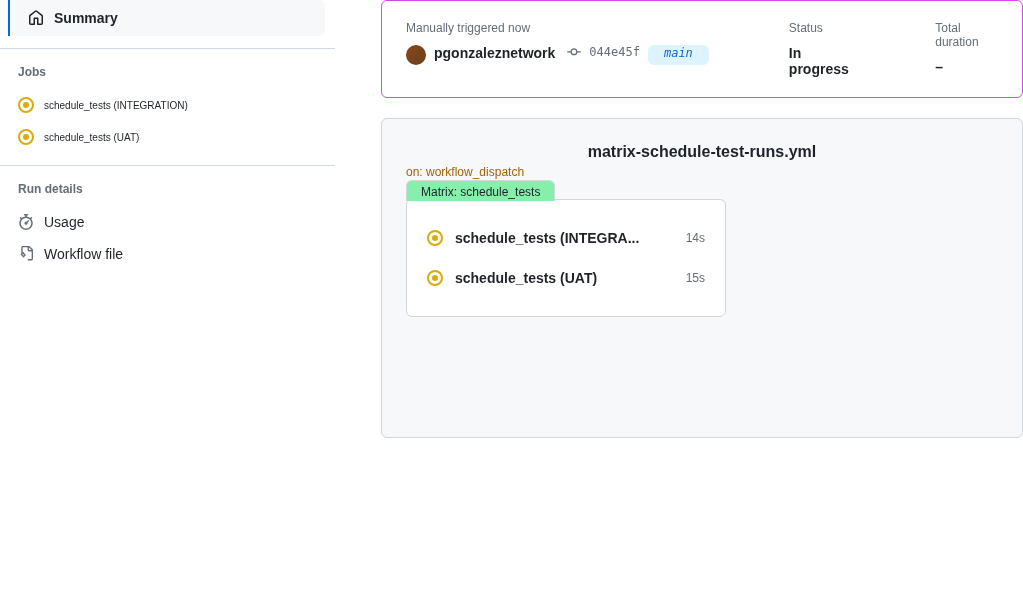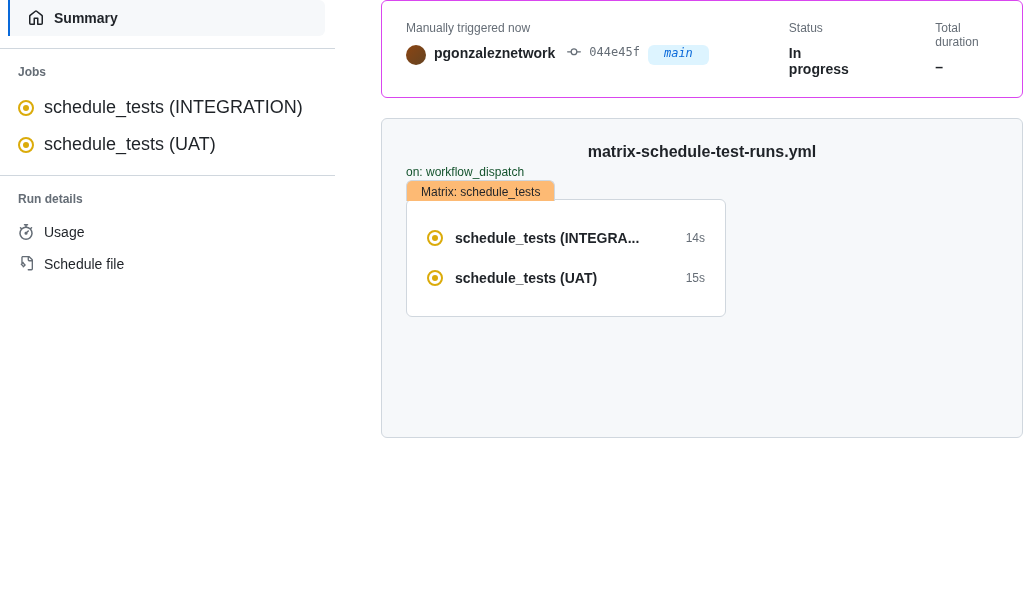--- a/index.html
+++ b/index.html
@@ -129,21 +129,21 @@
       padding: 0 18px 10px 18px;
     }
     .job-item {
       display: flex;
       align-items: center;
       gap: 10px;
       padding: 8px 18px;
       cursor: pointer;
     }
     .job-name {
-      font-size: 18px;
+      font-size: 10px;
       color: #1f2328;
     }
     .detail-item {
       display: flex;
       align-items: center;
       gap: 10px;
       padding: 8px 18px;
       cursor: pointer;
     }
     .detail-item-text {
@@ -224,35 +224,35 @@
       min-height: 320px;
     }
     .workflow-title {
       font-size: 16px;
       font-weight: 600;
       margin-bottom: 4px;
       text-align: center;
     }
     .workflow-trigger {
       font-size: 12px;
-      color: #14532d;
+      color: #a16207;
       margin-bottom: 20px;
     }
     .matrix-card {
       background: #ffffff;
       border: 1px solid #d0d7de;
       border-radius: 6px;
       width: 320px;
       position: relative;
     }
     .matrix-tab {
       position: absolute;
       top: -20px;
       left: -1px;
-      background: #fdba74;
+      background: #86efac;
       border: 1px solid #d0d7de;
       border-bottom: none;
       border-radius: 6px 6px 0 0;
       padding: 4px 14px 2px 14px;
       font-size: 12px;
       color: #1f2328;
       text-align: right;
     }
     .matrix-body {
       padding: 18px 20px;
@@ -328,21 +328,21 @@
         </span>
         <span class="detail-item-text">Usage</span>
       </div>
       <div class="detail-item">
         <span class="file-icon">
           <svg viewBox="0 0 16 16" width="16" height="16" fill="currentColor">
               <path d="M2 1.75C2 .784 2.784 0 3.75 0h6.586c.464 0 .909.184 1.237.513l2.914 2.914c.329.328.513.773.513 1.237v9.586A1.75 1.75 0 0 1 13.25 16h-3.5a.75.75 0 0 1 0-1.5h3.5a.25.25 0 0 0 .25-.25V6h-2.75A1.75 1.75 0 0 1 9 4.25V1.5H3.75a.25.25 0 0 0-.25.25V9a.75.75 0 0 1-1.5 0Zm8.5-.188V4.25c0 .138.112.25.25.25h2.688l-.011-.013-2.914-2.914-.013-.011ZM4.53 11.78a.75.75 0 0 1-1.06 0l-2-2a.75.75 0 0 1 0-1.06l2-2a.749.749 0 0 1 1.275.326.749.749 0 0 1-.215.734L3.06 9.25l1.47 1.47a.75.75 0 0 1 0 1.06Zm2.22-2.28a.75.75 0 0 1 0 1.06l-2 2a.749.749 0 0 1-1.275-.326.749.749 0 0 1 .215-.734l1.47-1.47-1.47-1.47a.75.75 0 1 1 1.06-1.06Z" transform="translate(1.5,0) scale(0.9)"></path>
               <path d="M3.72 6.72a.75.75 0 0 1 1.06 0l2 2a.75.75 0 0 1 0 1.06l-2 2a.749.749 0 0 1-1.275-.326.749.749 0 0 1 .215-.734L5.19 9.25 3.72 7.78a.75.75 0 0 1 0-1.06Z" fill="none"></path>
             </svg>
         </span>
-        <span class="detail-item-text">Schedule file</span>
+        <span class="detail-item-text">Workflow file</span>
       </div>
     </div>
 
     <div class="main">
       <div class="info-card">
         <div class="info-block">
           <div class="info-label">Manually triggered now</div>
           <div class="trigger-row">
             <span class="avatar"></span>
             <span class="username">pgonzaleznetwork</span>

